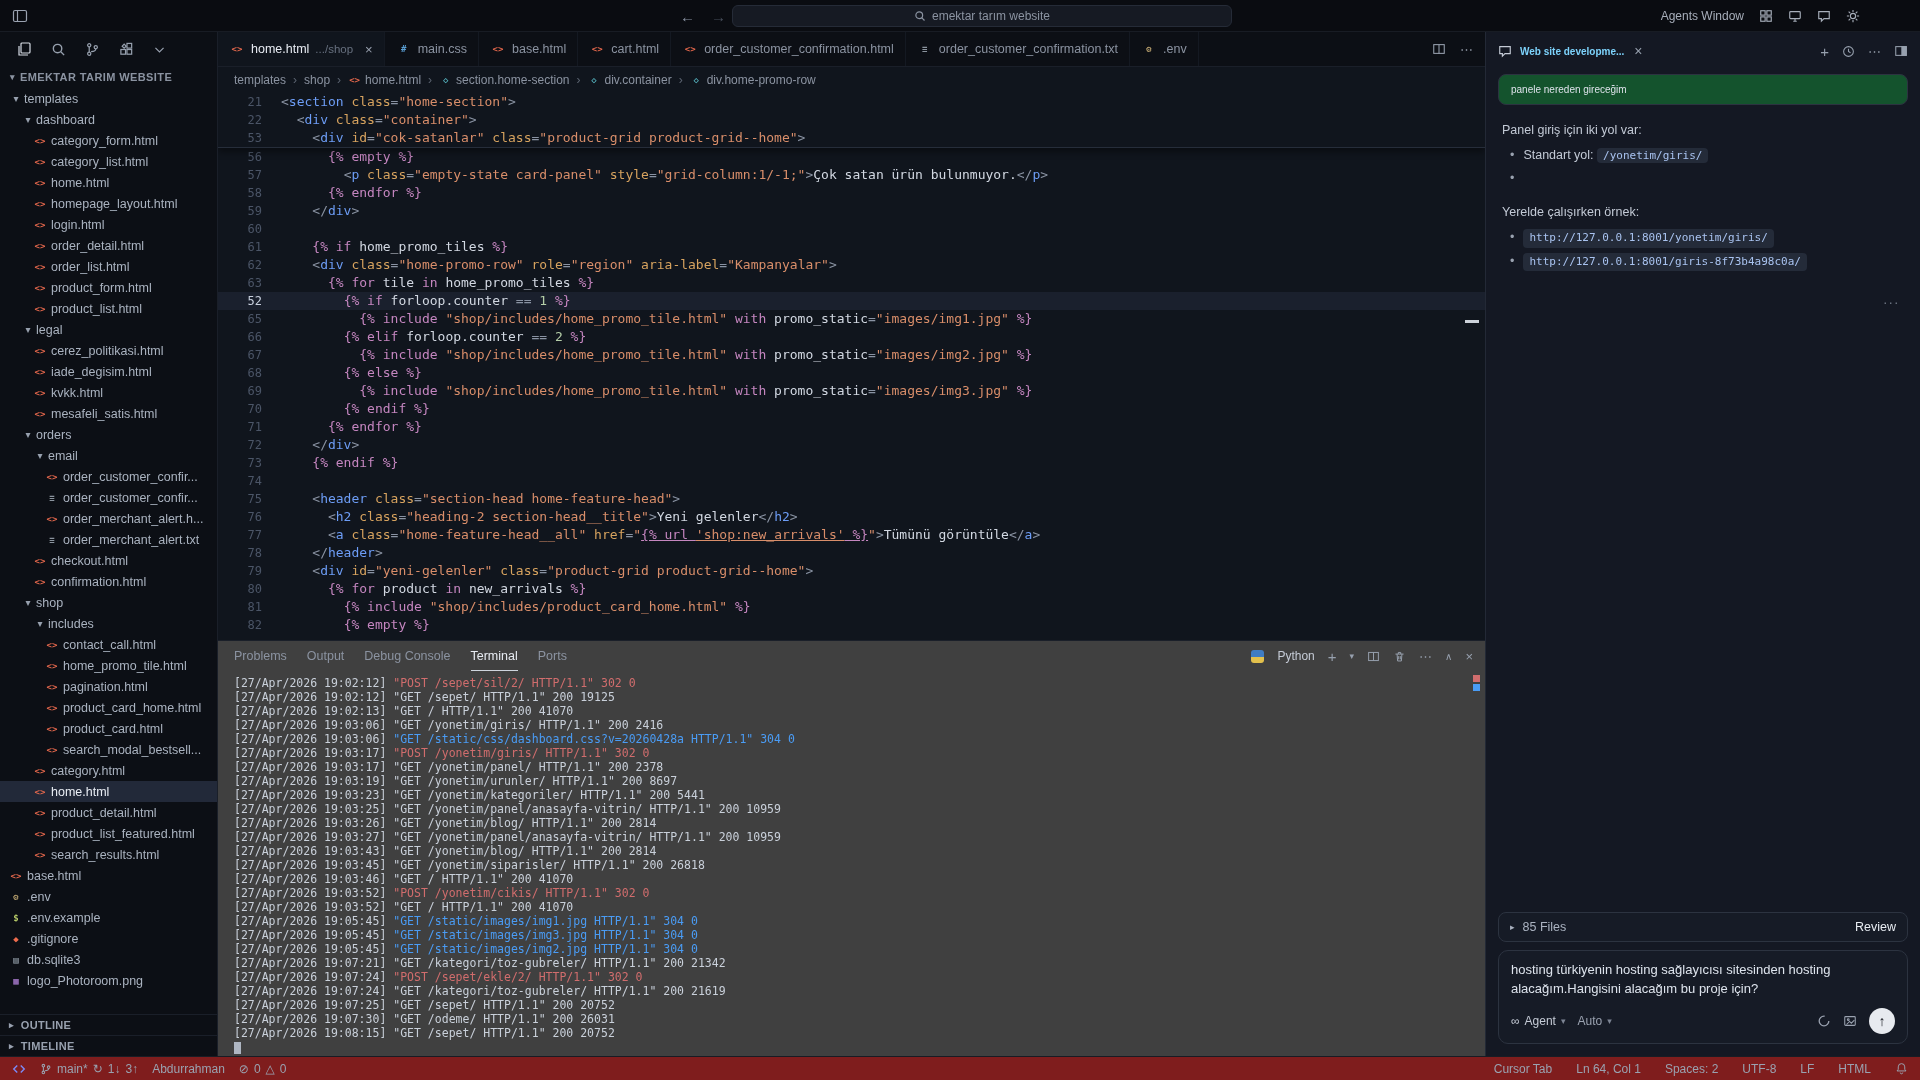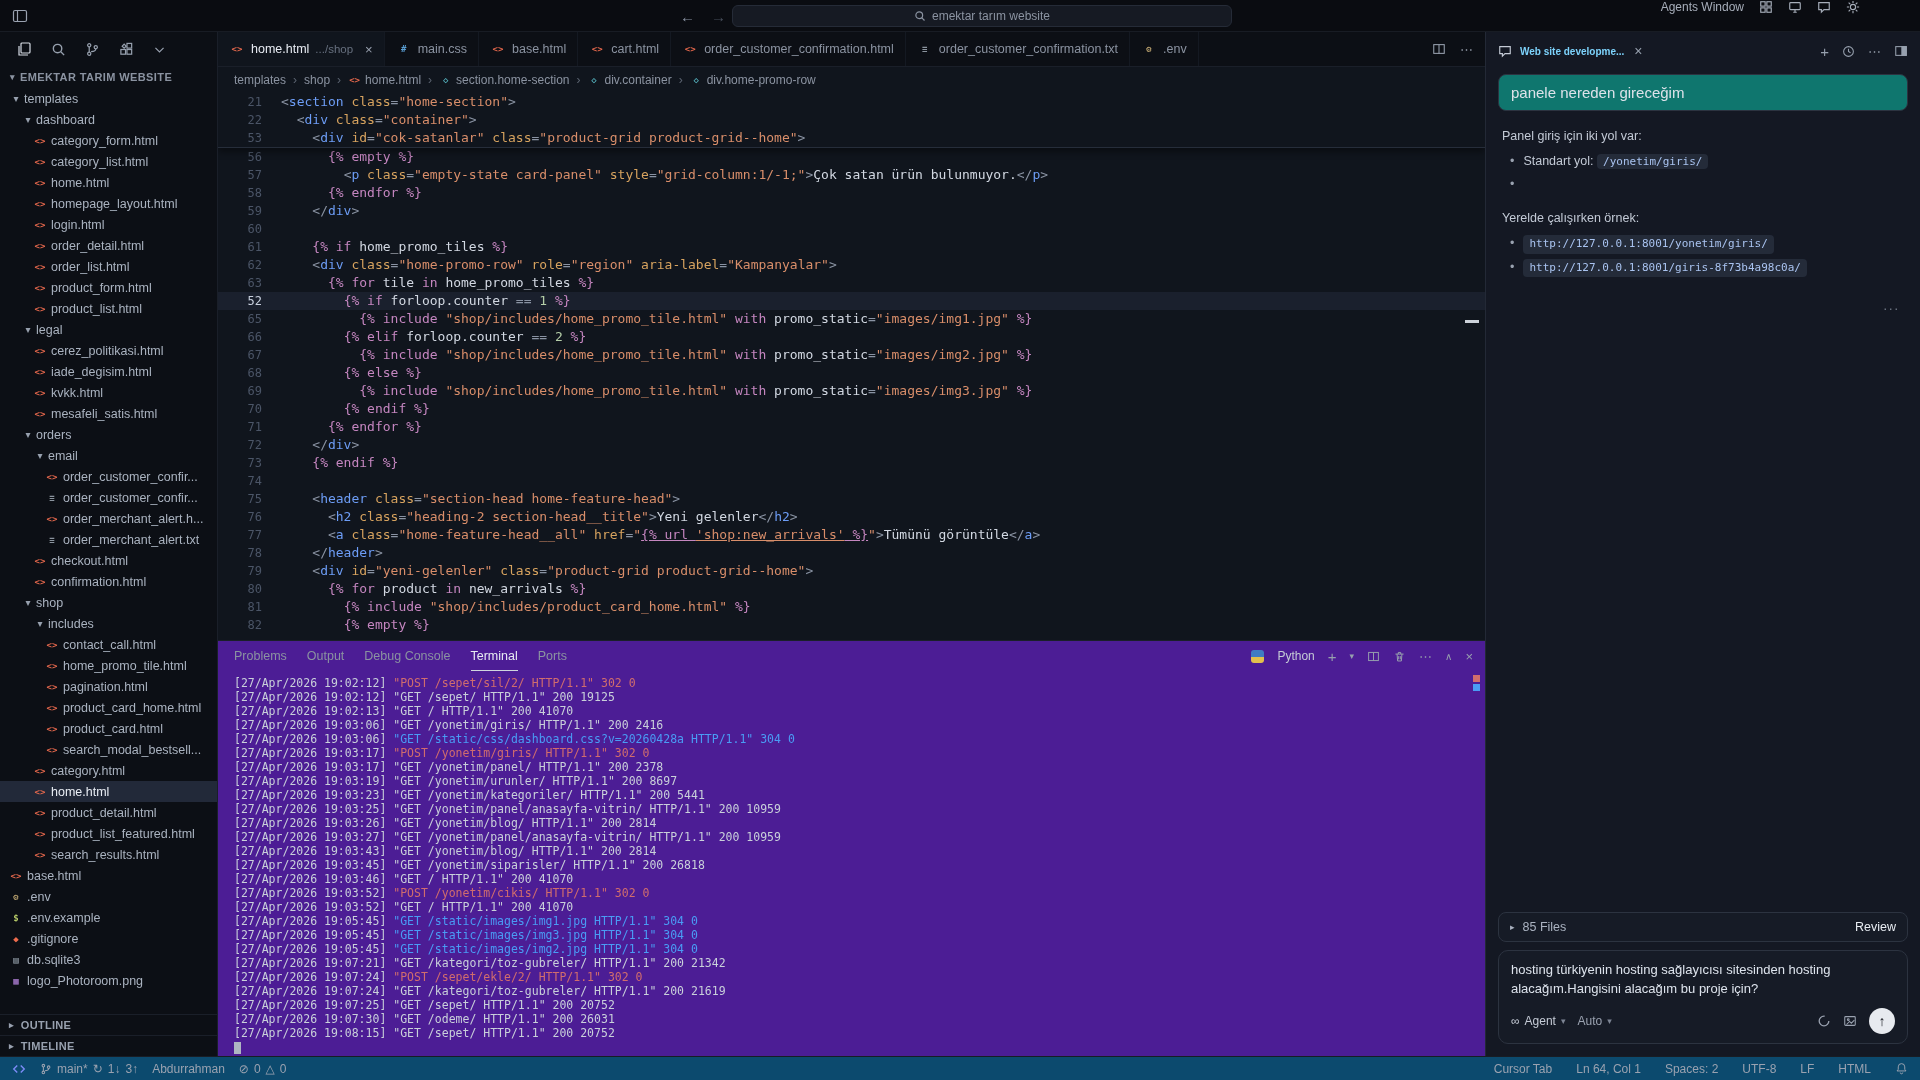--- a/index.html
+++ b/index.html
@@ -10,21 +10,21 @@
 
 
 .titlebar{position:absolute;top:0;left:0;width:1920px;height:32px;background:#0a0c11;
   border-bottom:1px solid #181c24;z-index:30}
 .tb-logo{position:absolute;left:12px;top:8px;color:#9aa2b0}
 .tb-nav{position:absolute;left:680px;top:0;height:32px;display:flex;align-items:center;gap:16px;font-size:15px}
 .tb-back{color:#8a93a3}.tb-fwd{color:#474e5b}
 .tb-search{position:absolute;left:732px;top:5px;width:500px;height:22px;background:#161a23;
   border:1px solid #252b37;border-radius:6px;display:flex;align-items:center;justify-content:center;
   gap:6px;color:#8b93a1;font-size:12px}
-.tb-right{position:absolute;right:60px;top:0;height:32px;display:flex;align-items:flex-start;gap:15px;
+.tb-right{position:absolute;right:60px;top:0;height:32px;display:flex;align-items:center;gap:15px;
   color:#a7aeba;font-size:12px}
 
 
 .sidebar{position:absolute;left:0;top:32px;width:218px;height:1024px;background:#0c0f15;
   border-right:1px solid #1a1f29;overflow:hidden}
 .acts{height:34px;display:flex;align-items:center;gap:19px;padding:0 16px;color:#97a0ae}
 .expl-header{height:22px;display:flex;align-items:center;gap:5px;padding:0 10px;color:#8b93a1;
   font-size:11px;font-weight:bold;letter-spacing:.4px}
 .tree{overflow:hidden}
 .trow{height:21px;display:flex;align-items:center;color:#aab3c0;white-space:nowrap;overflow:hidden;font-size:12.5px}
@@ -60,21 +60,21 @@
 .cline{height:18px;line-height:18px;display:flex;font-family:"DejaVu Sans Mono",monospace;font-size:13px}
 .ln{width:44px;text-align:right;color:#4b5567;flex:none;font-size:12px}
 .ctext{padding-left:19px;white-space:pre;color:#d2d8e2}
 .cline.hl{background:rgba(118,140,190,.10)}
 .cline.hl .ln{color:#c8d0de}
 .tk-t{color:#6d9df6}.tk-a{color:#d7a35f}.tk-s{color:#d98e6a}.tk-d{color:#c586c0}
 .tk-p{color:#8a93a3}.tk-v{color:#d2d8e2}.tk-n{color:#b5cea8}.tk-u{text-decoration:underline}
 .ruler-mark{position:absolute;right:6px;top:227px;width:14px;height:3px;background:#e2e7ef;opacity:.9;z-index:3}
 
 
-.panel{position:absolute;left:218px;top:640px;width:1267px;height:416px;background:#4c1d95;
+.panel{position:absolute;left:218px;top:640px;width:1267px;height:416px;background:#404040;
   border-top:1px solid #1a1f29}
 .panel-head{height:30px;display:flex;align-items:center;padding:0 12px 0 16px}
 .ptab{margin-right:20px;color:#8b93a1;font-size:12.5px;height:30px;display:flex;align-items:center;
   border-bottom:1px solid transparent}
 .ptab.active{color:#e7ebf2;border-bottom-color:#cfd5de}
 .panel-actions{margin-left:auto;display:flex;align-items:center;gap:13px;color:#97a0ae;font-size:13px}
 .pyico{width:13px;height:13px;border-radius:3px;background:linear-gradient(180deg,#3f7cc2 50%,#e2c04c 50%)}
 .term{padding:5px 0 0 16px;font-family:"DejaVu Sans Mono",monospace;font-size:11.5px;line-height:14px}
 .tline{white-space:pre}
 .lt{color:#c9d0da}
@@ -85,21 +85,21 @@
 .tmark.blue{top:43px;background:#4a9cf5}
 
 
 .chat{position:absolute;left:1485px;top:32px;width:435px;height:1024px;background:#141823;
   border-left:1px solid #232936;overflow:hidden}
 .chat-head{height:38px;display:flex;align-items:center;gap:8px;padding:0 12px;color:#97a0ae}
 .chat-title{font-size:10px;font-weight:bold;color:#7dd3fc;white-space:nowrap}
 .chat-x{color:#97a0ae;font-size:14px;margin-left:2px}
 .chat-head-right{margin-left:auto;display:flex;align-items:center;gap:13px}
 .chat-msg{margin:4px 12px 0;border:1px solid #2c3340;border-radius:8px;padding:9px 12px;
-  color:#dde2ea;font-size:15px;background:#0f766e}
+  color:#dde2ea;font-size:10px;background:#14532d}
 .chat-body{padding:12px 16px 0;color:#c3cad6;font-size:12.5px;line-height:1.5}
 .cp{margin:4px 0 6px}
 .cp.mt{margin-top:16px}
 .b{display:flex;gap:9px;margin:4px 0 4px 8px;align-items:baseline}
 .dot{color:#9aa2b0}
 .codepill{font-family:"DejaVu Sans Mono",monospace;font-size:11px;background:#242b39;border-radius:4px;
   padding:1px 6px;color:#a9c3f0}
 .bnote{color:#c3cad6}
 .chat-more{text-align:right;color:#78808e;padding-right:4px;margin-top:20px;letter-spacing:2px}
 .chat-bottom{position:absolute;left:12px;right:12px;bottom:12px}
@@ -109,21 +109,21 @@
 .input-box{border:1px solid #2c3340;border-radius:10px;background:#161b26;padding:10px 12px 9px}
 .input-text{color:#dde3ec;font-size:13px;line-height:1.45;min-height:38px}
 .input-controls{display:flex;align-items:center;margin-top:9px;gap:12px;color:#9aa2b0;font-size:12px}
 .agent-pill{display:flex;align-items:center;gap:5px;color:#c5cbd6}
 .caret{font-size:9px;color:#7d8594}
 .spacer{flex:1}
 .send{width:26px;height:26px;border-radius:50%;background:#e7eaef;color:#10131a;display:flex;
   align-items:center;justify-content:center;font-weight:bold;font-size:14px}
 
 
-.statusbar{position:absolute;left:0;bottom:0;width:1920px;height:24px;background:#0c4a6e;
+.statusbar{position:absolute;left:0;bottom:0;width:1920px;height:24px;background:#7f1d1d;
   border-top:1px solid #181c24;display:flex;align-items:center;font-size:12px;color:#9aa2b0;
   padding:0 12px;gap:14px;z-index:30}
 .sb-item{display:flex;align-items:center;gap:5px;white-space:nowrap}
 .sb-right{margin-left:auto;display:flex;gap:24px;align-items:center}
 .glyph{font-size:12px}
 </style>
 </head>
 <body>
 
 <div class="titlebar">

